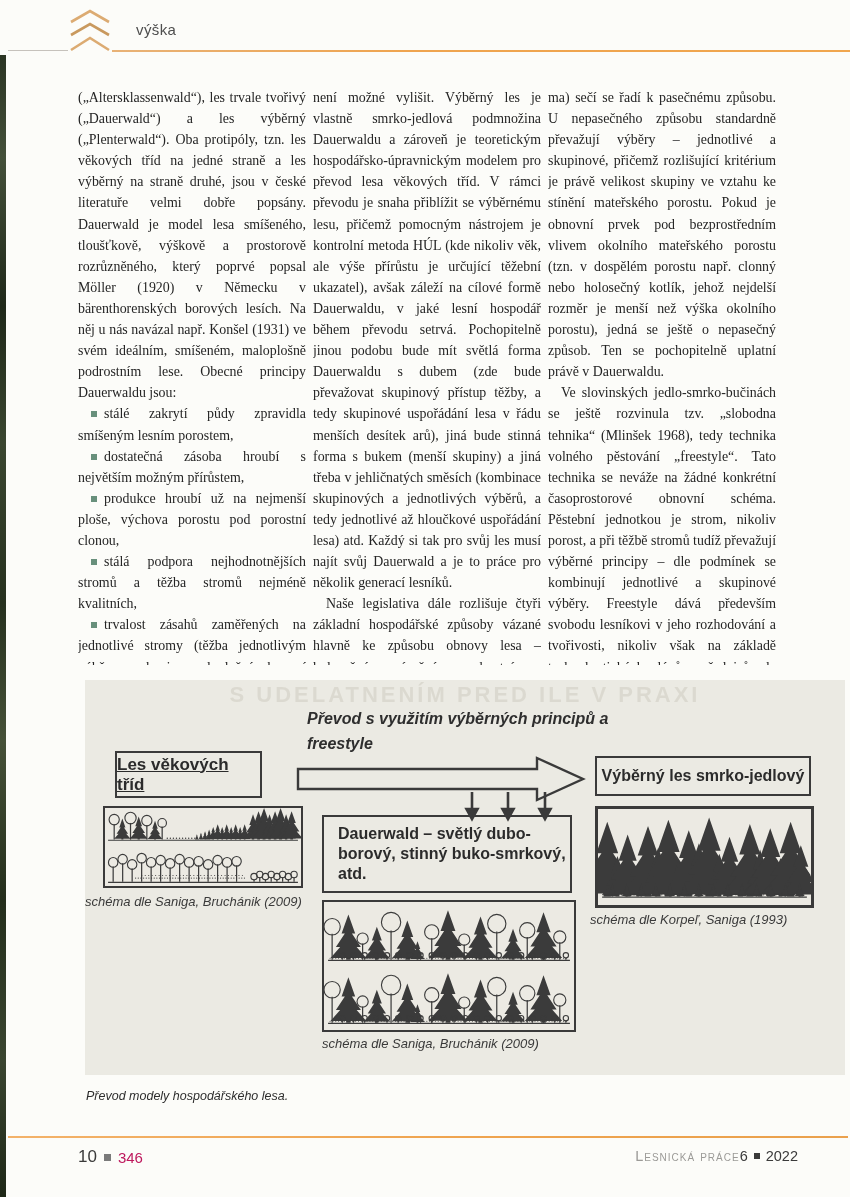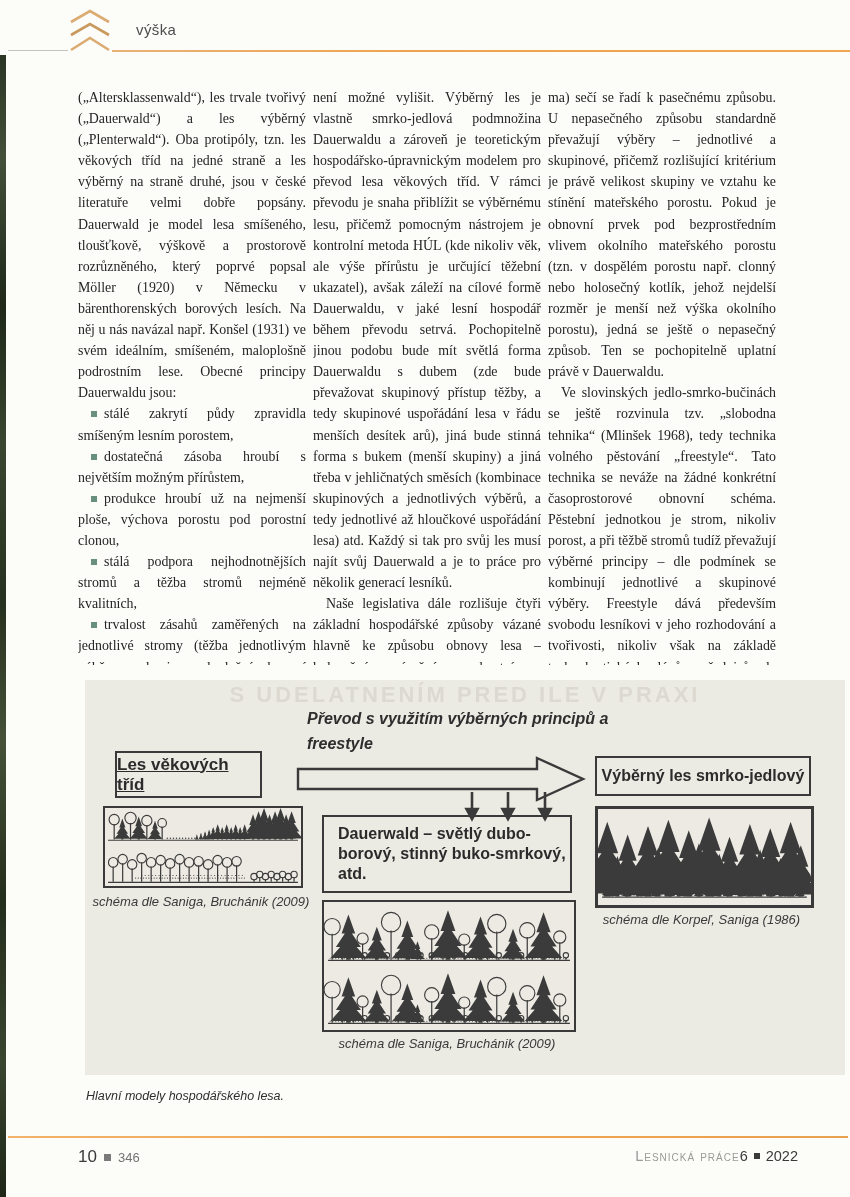--- a/index.html
+++ b/index.html
@@ -66,37 +66,37 @@
   .fbox-mid{left:237px;top:135px;width:250px;height:78px;
     font-size:16px;font-weight:bold;line-height:20px;padding-left:14px;box-sizing:border-box;}
   .illus{
     position:absolute;border:2px solid #3a3a3a;background:#eceae3;
   }
   .illus-left{left:18px;top:126px;width:196px;height:78px;}
   .illus-mid{left:237px;top:220px;width:250px;height:128px;border-width:2px;}
   .illus-right{left:510px;top:126px;width:213px;height:96px;border-width:3px;}
   .illus svg{display:block;width:100%;height:100%;}
   .fig-cap{
-    position:absolute;font-size:13px;font-style:italic;color:#3a3a3a;text-align:center;
+    position:absolute;font-size:13px;font-style:italic;color:#3a3a3a;text-align:left;
   }
   .cap-left{left:0px;top:214px;width:232px;}
   .cap-mid{left:237px;top:356px;width:250px;}
   .cap-right{left:505px;top:232px;width:223px;}
   .arrow-svg{position:absolute;left:210px;top:68px;}
   
   .below-caption{
     position:absolute;left:86px;top:1089px;
     font-size:12.5px;font-style:italic;color:#2e2e2e;
   }
   
   .footer-rule{position:absolute;left:8px;top:1136px;width:840px;height:2px;
     background:linear-gradient(90deg,#f3b26a,#efa44f 55%,#eaa14d);}
   .footer-left{position:absolute;left:78px;top:1147px;font-size:17px;color:#3a3a3a;display:flex;align-items:center;}
   .footer-left .fsq{display:inline-block;width:7px;height:7px;background:#7a7a7a;margin:0 7px;}
-  .folio{color:#737373;font-size:13px;text-align:right;}
+  .folio{color:#be185d;font-size:15px;text-align:right;}
   .footer-right{position:absolute;right:52px;top:1148px;font-size:14.5px;color:#3a3a3a;display:flex;align-items:center;}
   .journal-name{font-variant:small-caps;letter-spacing:1px;color:#9b9a97;font-size:14.5px;}
   .footer-right .fsq{display:inline-block;width:6px;height:6px;background:#3a3a3a;margin:0 6px;}
 </style>
 </head>
 <body>
 
 <div class="edge-strip"></div>
 
 <div class="header">
@@ -722,24 +722,24 @@
         <circle cx="191.0" cy="80.5" r="0.6" fill="#3b3b3b"></circle>
         <circle cx="194.0" cy="80.5" r="0.6" fill="#3b3b3b"></circle>
         <circle cx="197.0" cy="80.5" r="0.6" fill="#3b3b3b"></circle>
         <circle cx="200.0" cy="80.5" r="0.6" fill="#3b3b3b"></circle>
         <line x1="4" y1="82.6" x2="203" y2="82.6" stroke="#3b3b3b" stroke-width="1.1"></line>
       </svg>
   </div>
 
   <div class="fig-cap cap-left">schéma dle Saniga, Bruchánik (2009)</div>
   <div class="fig-cap cap-mid">schéma dle Saniga, Bruchánik (2009)</div>
-  <div class="fig-cap cap-right">schéma dle Korpeľ, Saniga (1986)</div>
+  <div class="fig-cap cap-right">schéma dle Korpeľ, Saniga (1993)</div>
 </div>
 
-<div class="below-caption">Hlavní modely hospodářského lesa.</div>
+<div class="below-caption">Převod modely hospodářského lesa.</div>
 
 <div class="footer-rule"></div>
 <div class="footer-left">
   <span>10</span>
   <span class="fsq"></span>
   <span class="folio">346</span>
 </div>
 <div class="footer-right">
   <span class="journal-name">Lesnická práce</span>
   <span>6</span>

